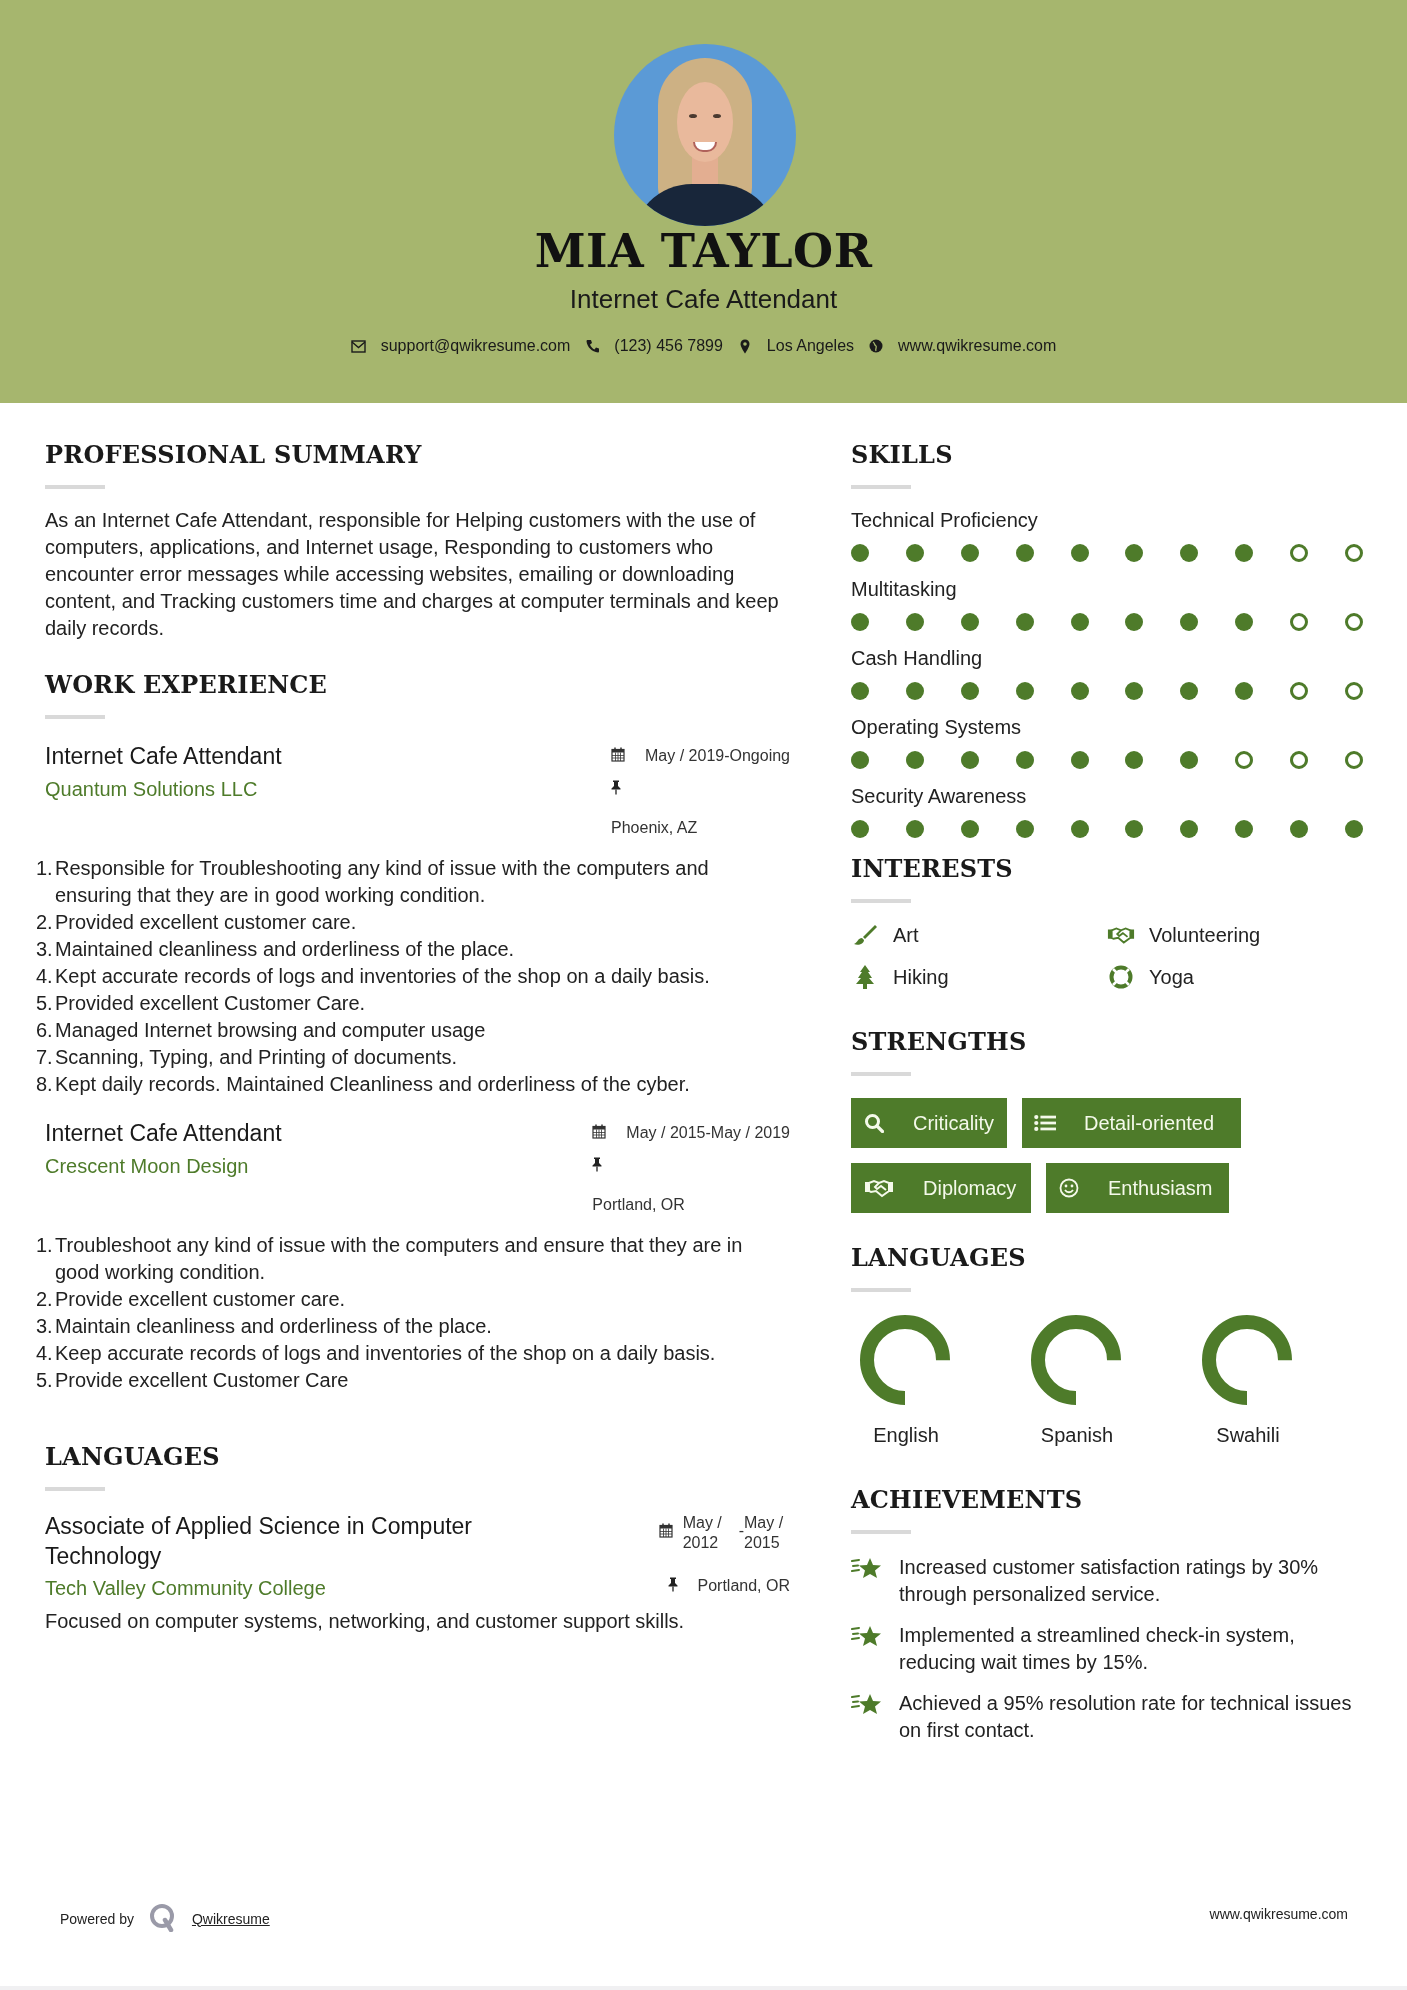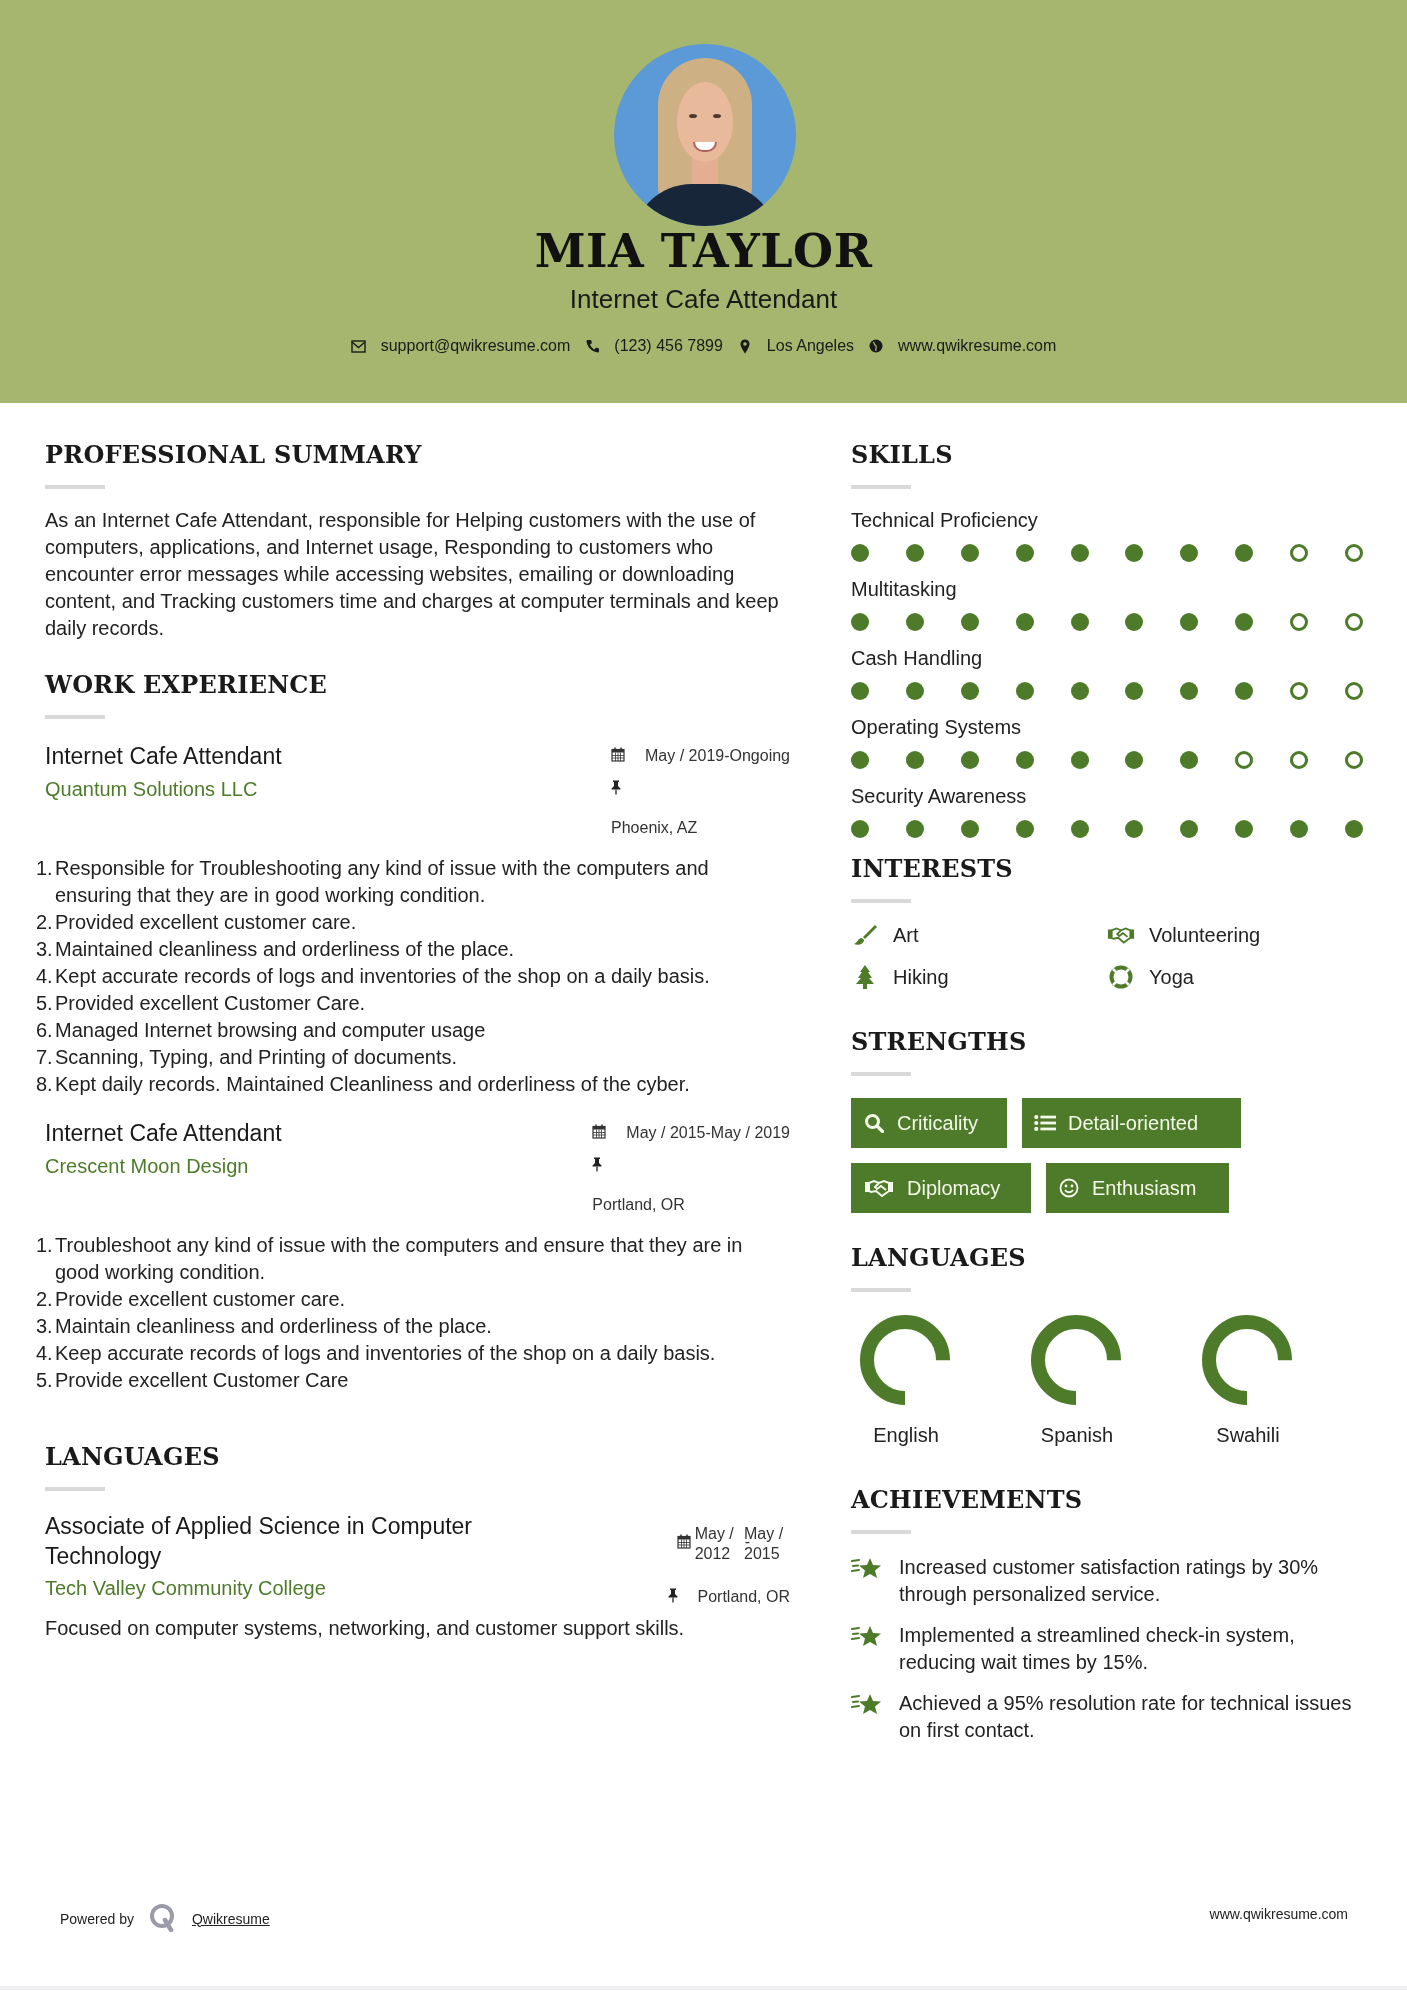--- a/index.html
+++ b/index.html
@@ -44,21 +44,21 @@
     .skill-label { font-size: 20px; color: #222; }
     .dots { display: flex; justify-content: space-between; width: 512px; margin-top: 12px; margin-bottom: 16px; }
     .dot { width: 18px; height: 18px; border-radius: 50%; background: #4e7b2a; }
     .dot.empty { background: #fff; border: 3px solid #4e7b2a; }
 
     .interests { display: grid; grid-template-columns: 256px 250px; row-gap: 18px; margin-top: 20px; font-size: 20px; color: #222; }
     .interest { display: flex; align-items: center; gap: 14px; }
     .interest .ico { width: 28px; height: 24px; display: inline-flex; align-items: center; justify-content: center; }
 
     .strengths { display: flex; flex-wrap: wrap; gap: 15px 15px; margin-top: 22px; width: 420px; }
-    .badge { display: flex; align-items: center; gap: 12px; height: 50px; padding: 0 12px; background: #4e7b2a; color: #f4f9ea; font-size: 20px; }
+    .badge { display: flex; align-items: center; gap: 28px; height: 50px; padding: 0 12px; background: #4e7b2a; color: #f4f9ea; font-size: 20px; }
     .badge .ico { width: 22px; height: 22px; display: inline-flex; align-items: center; justify-content: center; }
 
     .langs { display: flex; margin-top: 22px; gap: 0; }
     .lang { width: 171px; display: flex; flex-direction: column; align-items: flex-start; }
     .lang svg { margin-left: 8px; }
     .lang-label { font-size: 20px; color: #222; margin-top: 18px; width: 110px; text-align: center; }
 
     .ach-list { margin-top: 20px; }
     .ach { display: flex; gap: 16px; margin-bottom: 14px; font-size: 20px; line-height: 27px; color: #222; }
     .ach .ico { flex: 0 0 32px; height: 27px; display: flex; align-items: center; }
@@ -219,21 +219,21 @@
   <section style="margin-top:48px;">
     <div class="sec-title">LANGUAGES</div>
     <div class="sec-rule"></div>
     <div class="job" style="margin-top:20px;">
       <div class="job-head">
         <div style="width:540px;">
           <div class="job-title" style="line-height:30px;">Associate of Applied Science in Computer Technology</div>
           <div class="job-company" style="margin-top:6px;">Tech Valley Community College</div>
         </div>
         <div>
-          <div class="meta" style="align-items:flex-start; gap:4px; margin-top:13px; line-height:20px;">
+          <div class="meta" style="align-items:flex-start; gap:10px; margin-top:2px; line-height:20px;">
             <span style="margin-top:10px;">
               <svg width="14" height="15" viewBox="0 0 14 15">
                   <rect x="1" y="2.5" width="12" height="11.5" fill="none" stroke="#333" stroke-width="1.2"></rect>
                   <rect x="1" y="2.5" width="12" height="3" fill="#333"></rect>
                   <line x1="4" y1="0.5" x2="4" y2="3.5" stroke="#333" stroke-width="1.5"></line>
                   <line x1="10" y1="0.5" x2="10" y2="3.5" stroke="#333" stroke-width="1.5"></line>
                   <path d="M1 8.5 H13 M1 11 H13 M4.5 5.5 V14 M7 5.5 V14 M9.5 5.5 V14" stroke="#333" stroke-width="0.8"></path>
                 </svg>
             </span>
             <span style="width:46px;">May / 2012</span>

